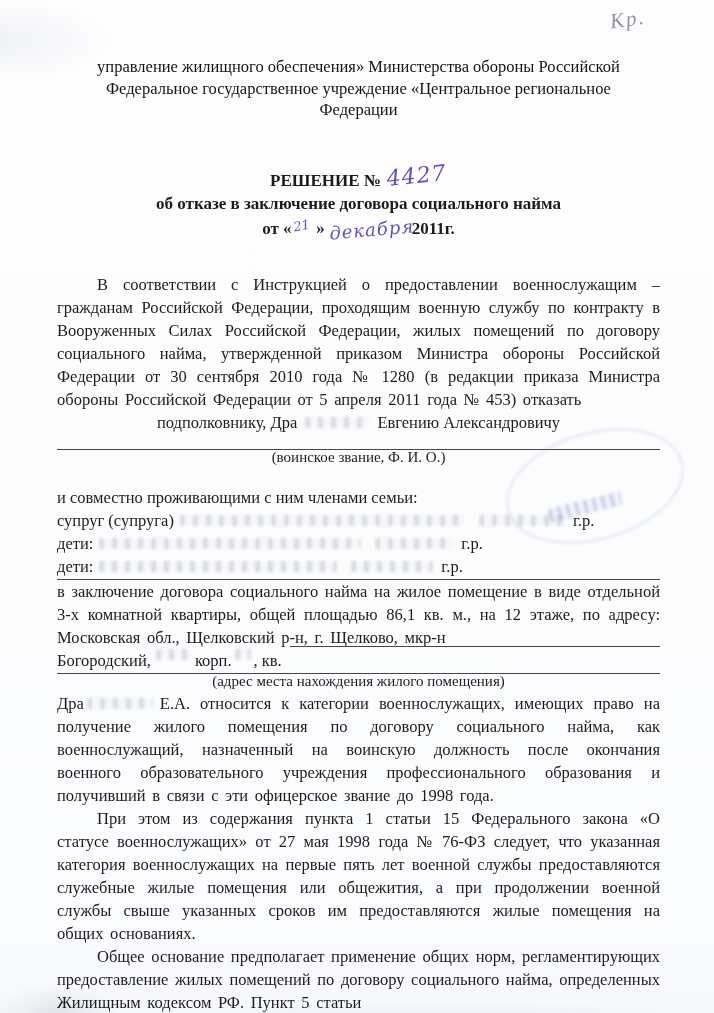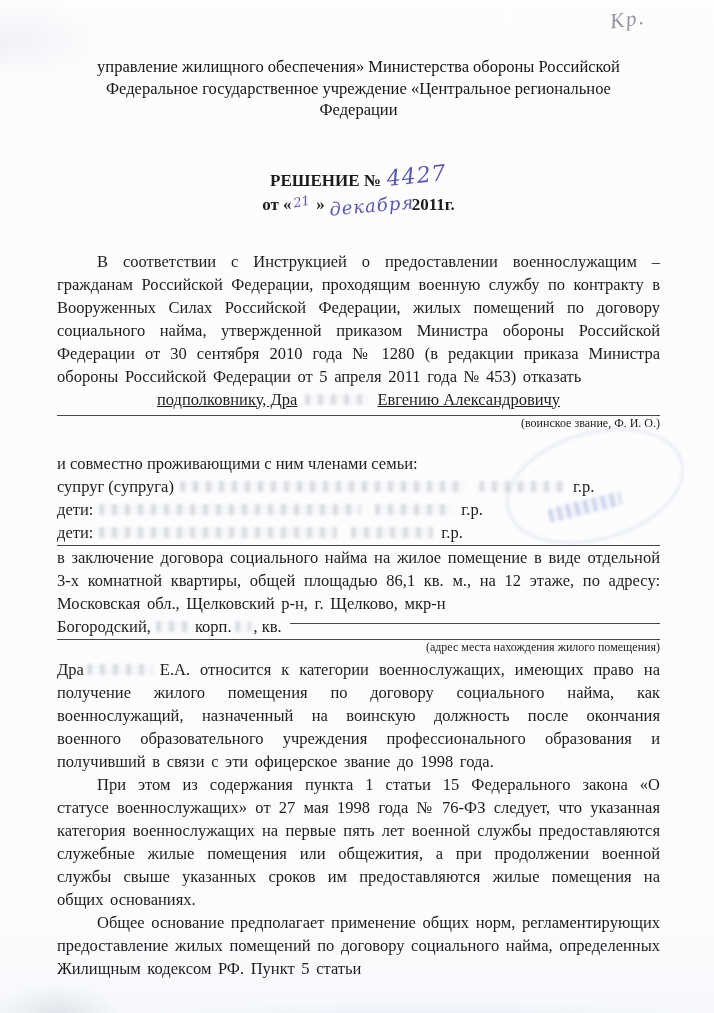--- a/index.html
+++ b/index.html
@@ -89,44 +89,43 @@
   .w-child1-name { width: 262px; margin: 0 6px; }
   .w-child1-date { width: 78px; margin: 0 8px; }
   .w-child2-name { width: 238px; margin: 0 6px; }
   .w-child2-date { width: 82px; margin: 0 8px; }
   .w-p2 { width: 66px; margin: 0 7px 0 3px; }
   .w-house { width: 34px; margin: 0 5px; }
   .w-korp { width: 16px; margin: 0 3px; }
   .recipient-line {
     text-align: center;
     border-bottom: 1px solid #46464a;
-    padding-bottom: 4px;
-    text-decoration: underline;
+    padding-bottom: 15px;
   }
   .form-caption {
-    text-align: right;
-    font-size: 12px;
+    text-align: center;
+    font-size: 15px;
     line-height: 14px;
     color: #222224;
     margin-bottom: 4px;
     font-family: Liberation Serif, serif;
   }
   .gap-sm { height: 18px; }
   .family-row { white-space: nowrap; }
   .rule {
     border-top: 1px solid #46464a;
     margin-top: 1px;
   }
   .addr-underline {
     text-decoration-thickness: 1px;
     text-underline-offset: 3px;
   }
   .addr-line2 {
     display: flex;
-    align-items: center;
+    align-items: flex-start;
   }
   .addr-fill {
     flex: 1;
     border-bottom: 1px solid #46464a;
     transform: translateY(-3px);
     margin-left: 8px;
   }
   .stamp-ellipse {
     position: absolute;
     top: 432px; right: 28px;
@@ -157,20 +156,21 @@
   <div class="org-header">
     <div>управление жилищного обеспечения» Министерства обороны Российской</div>
     <div>Федеральное государственное учреждение «Центральное региональное</div>
     <div>Федерации</div>
   </div>
 
   <div class="title-block">
     <div>
       <span>РЕШЕНИЕ №</span><span class="hw hw-number">4427</span>
     </div>
+    <div>об отказе в заключение договора социального найма</div>
     <div>
       <span>от «</span><span class="hw hw-day">21</span><span>»</span><span class="hw hw-month">декабря</span><span>2011г.</span>
     </div>
   </div>
 
   <div class="para indent">В соответствии с Инструкцией о предоставлении военнослужащим – гражданам Российской Федерации, проходящим военную службу по контракту в Вооруженных Силах Российской Федерации, жилых помещений по договору социального найма, утвержденной приказом Министра обороны Российской Федерации от 30 сентября 2010 года № 1280 (в редакции приказа Министра обороны Российской Федерации от 5 апреля 2011 года № 453) отказать</div>
 
   <div class="recipient-line">
     <span>подполковнику, Дра</span><span class="smudge w-recipient"></span><span>Евгению Александровичу</span>
   </div>

